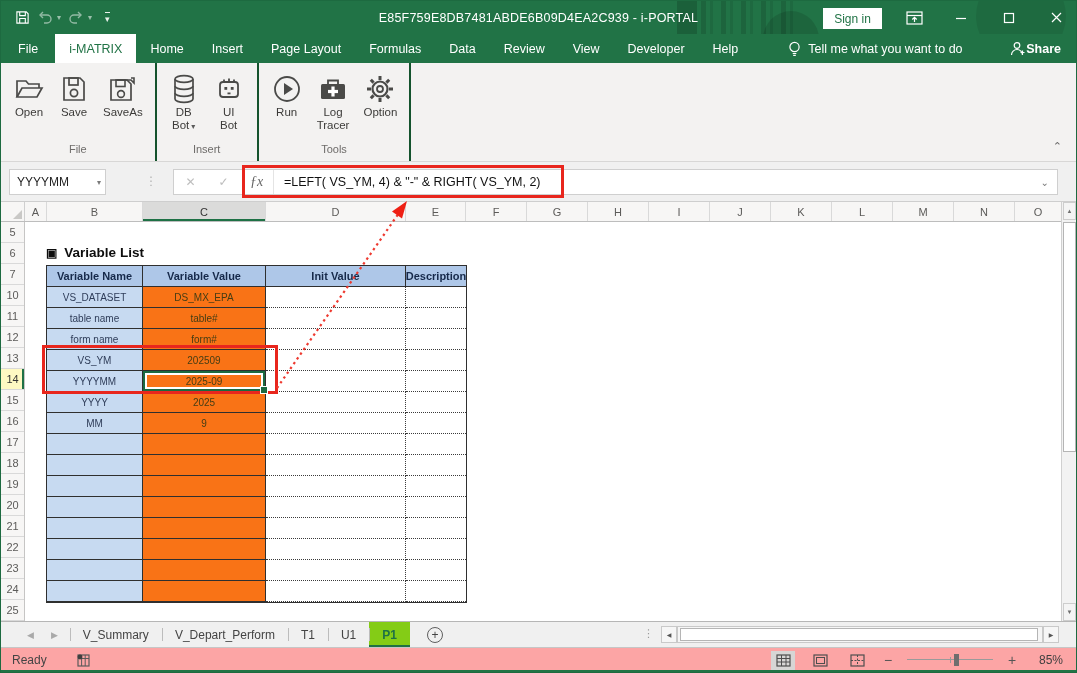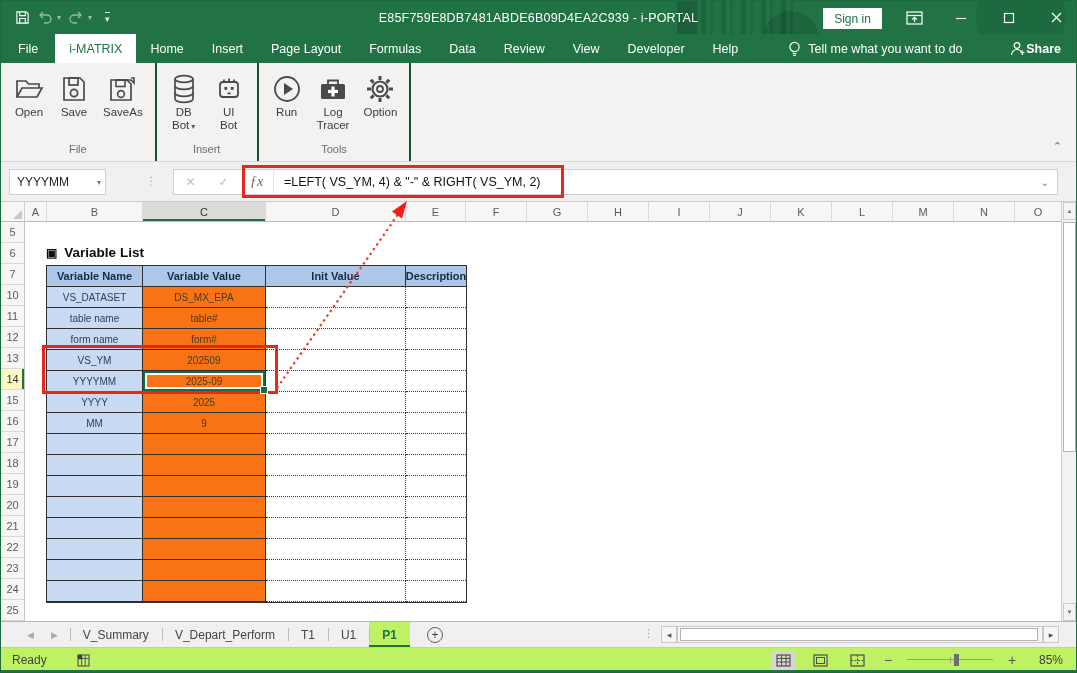--- a/index.html
+++ b/index.html
@@ -111,33 +111,33 @@
   .sv-up{top:0;} .sv-down{bottom:0;}
   .sv-thumb{position:absolute;left:1px;top:20px;width:13px;height:230px;background:#fff;border:1px solid #b5b5b5;}
 
   
   .tabbar{position:absolute;left:0;top:620px;right:0;height:26px;background:#f0f0f0;border-top:1px solid #b6b6b6;
     display:flex;align-items:stretch;font-size:12px;color:#444;}
   .tnav{display:flex;align-items:center;gap:17px;padding:0 12px 0 26px;font-size:9px;color:#a9a9a9;}
   .stabs-list{display:flex;align-items:stretch;}
   .stab{display:flex;align-items:center;padding:0 13px;position:relative;}
   .stab::before{content:"";position:absolute;left:0;top:6px;bottom:6px;width:1px;background:#bcbcbc;}
-  .stab:nth-of-type(5){background:#bef264;color:#1e7145;font-weight:bold;box-shadow:inset 0 -2px 0 #1e7145;}
+  .stab:nth-of-type(5){background:#84cc16;color:#1e7145;font-weight:bold;box-shadow:inset 0 -2px 0 #1e7145;}
   .add-sheet{align-self:center;margin-left:17px;width:16px;height:16px;border:1px solid #5f5f5f;border-radius:50%;
     display:flex;align-items:center;justify-content:center;font-size:12px;color:#444;line-height:1;}
   .tab-splitter{position:absolute;left:642px;top:5px;color:#9a9a9a;font-size:11px;}
   .scroll-h-left{position:absolute;left:660px;top:4px;width:16px;height:17px;background:#f6f6f6;border:1px solid #c9c9c9;
     display:flex;align-items:center;justify-content:center;font-size:6px;color:#555;}
   .scroll-h-track{position:absolute;left:676px;top:4px;width:366px;height:17px;background:#f6f6f6;border:1px solid #c9c9c9;}
   .scroll-h-thumb{position:absolute;left:2px;top:1px;width:358px;height:13px;background:#fff;border:1px solid #b5b5b5;}
   .scroll-h-right{position:absolute;left:1042px;top:4px;width:16px;height:17px;background:#f6f6f6;border:1px solid #c9c9c9;
     display:flex;align-items:center;justify-content:center;font-size:6px;color:#555;}
 
   
-  .statusbar{position:absolute;left:0;top:646px;right:0;height:25px;background:#bef264;border-top:1px solid #c6c6c6;
+  .statusbar{position:absolute;left:0;top:646px;right:0;height:25px;background:#fca5a5;border-top:1px solid #c6c6c6;
     display:flex;align-items:center;font-size:12px;color:#444;}
   .sb-ready{margin-left:11px;}
   .sb-macro{margin-left:30px;display:flex;align-items:center;}
   .sb-right{margin-left:auto;display:flex;align-items:center;gap:13px;padding-right:13px;}
   .view-ic{width:24px;height:19px;display:flex;align-items:center;justify-content:center;}
   .view-ic.active{background:#d7d6d5;}
   .zoom-minus,.zoom-plus{font-size:14px;color:#555;width:12px;text-align:center;}
   .zoom-track{position:relative;width:86px;height:12px;}
   .zoom-track::before{content:"";position:absolute;left:0;right:0;top:5px;height:1px;background:#9a9a9a;}
   .zoom-notch{position:absolute;left:50%;top:3px;width:1px;height:6px;background:#9a9a9a;}

